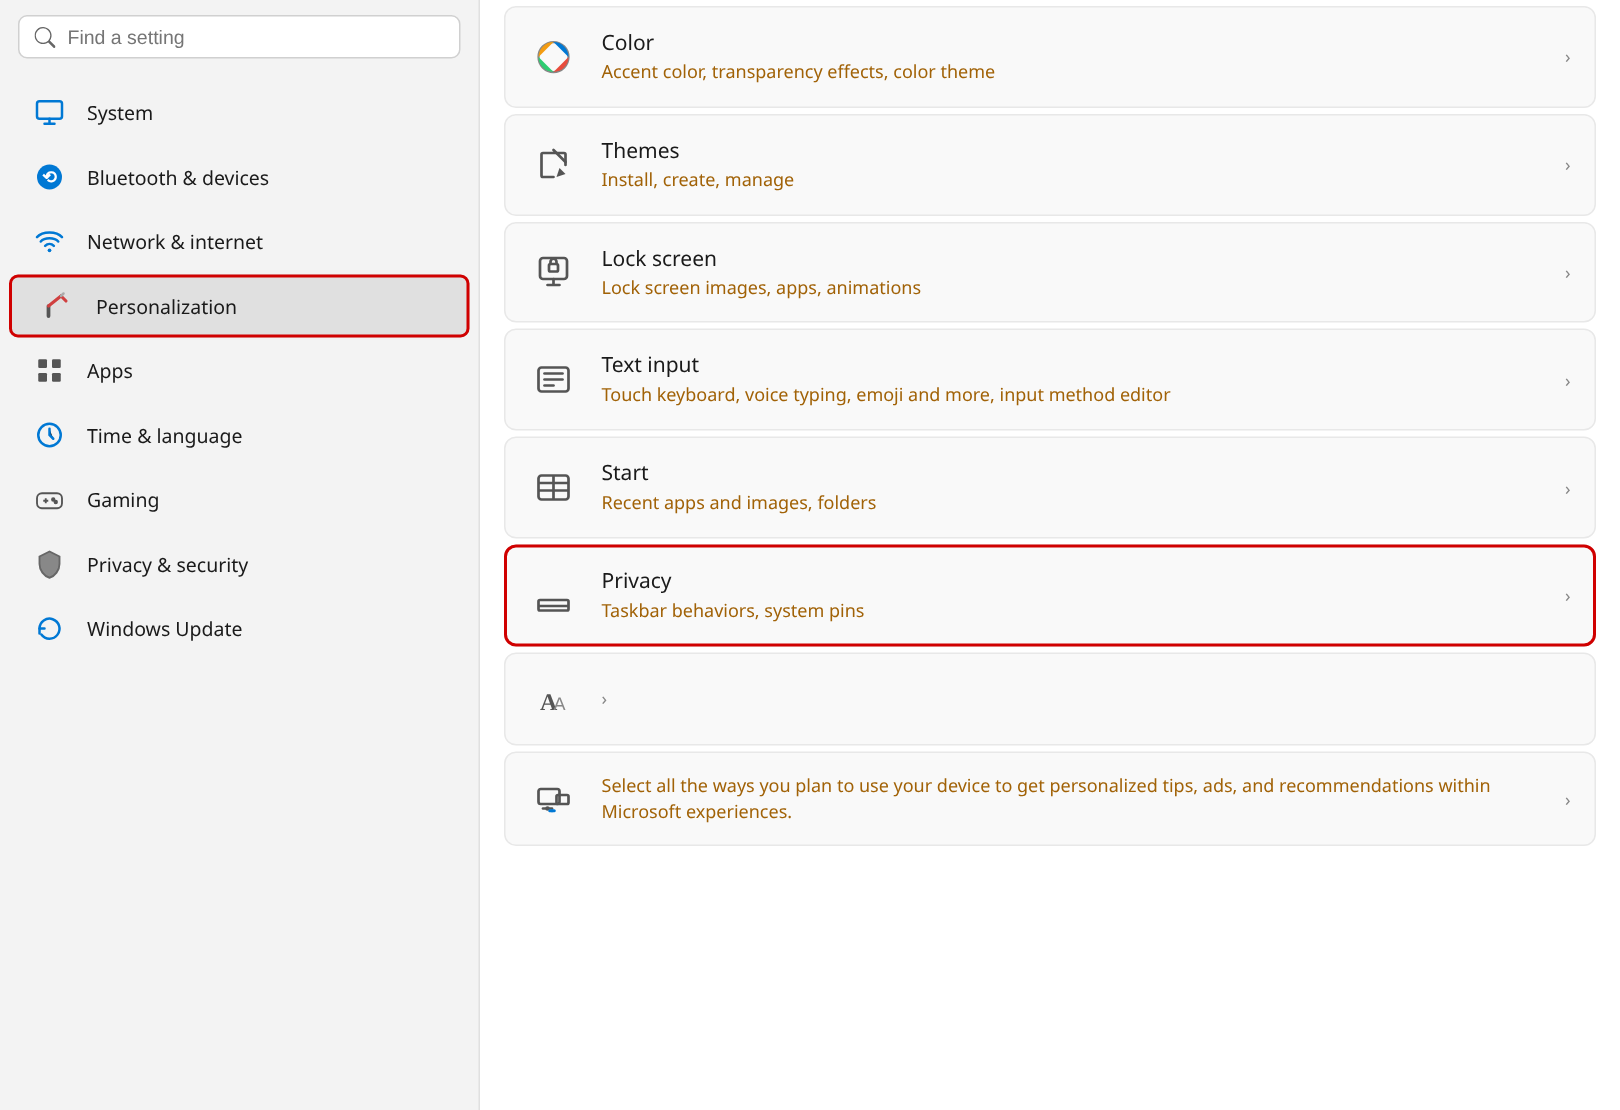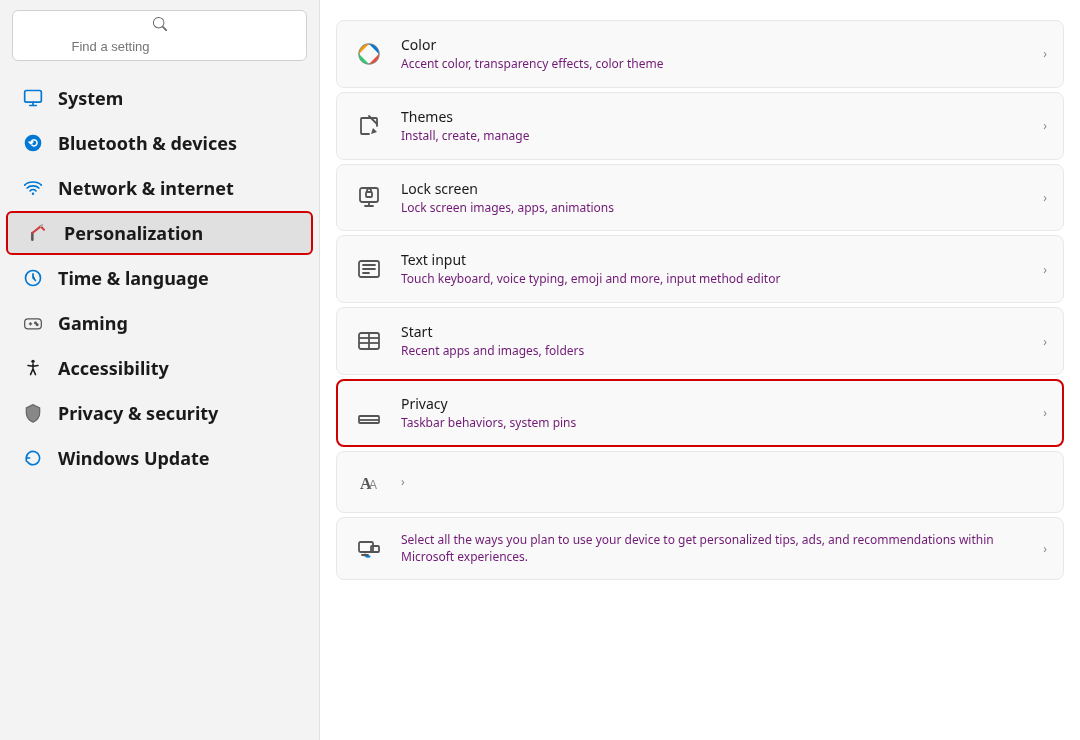--- a/index.html
+++ b/index.html
@@ -25,21 +25,20 @@
     }
     .search-box {
       margin: 10px 12px 14px 12px;
       display: flex;
       align-items: center;
       background: #ffffff;
       border: 1px solid #d0d0d0;
       border-radius: 6px;
       padding: 6px 10px;
       gap: 8px;
-      flex-direction: column;
     }
     .search-box input {
       border: none;
       outline: none;
       background: transparent;
       font-size: 13px;
       color: #444;
       flex: 1;
     }
     .search-icon-svg {
@@ -66,38 +65,38 @@
     }
     .nav-icon {
       width: 22px;
       height: 22px;
       display: flex;
       align-items: center;
       justify-content: center;
       flex-shrink: 0;
     }
     .nav-label {
-      font-size: 18px;
-      font-weight: 700;
+      font-size: 13px;
+      font-weight: 400;
     }
     
     .icon-system { color: #0078d4; }
 
     
     .main-content {
       flex: 1;
       background: #ffffff;
       overflow-y: auto;
       padding: 0 16px 16px 16px;
     }
     .settings-list {
       display: flex;
       flex-direction: column;
       gap: 4px;
-      padding-top: 20px;
+      padding-top: 4px;
     }
     .setting-item {
       display: flex;
       align-items: center;
       padding: 14px 16px;
       background: #f9f9f9;
       border: 1px solid #e8e8e8;
       border-radius: 8px;
       cursor: pointer;
       gap: 16px;
@@ -122,21 +121,21 @@
       flex: 1;
     }
     .setting-title {
       font-size: 14px;
       font-weight: 400;
       color: #1a1a1a;
       margin-bottom: 2px;
     }
     .setting-desc {
       font-size: 12px;
-      color: #701a75;
+      color: #a16207;
       line-height: 1.4;
     }
     .chevron {
       color: #888;
       font-size: 12px;
       flex-shrink: 0;
     }
 
     
     svg { display: block; }
@@ -194,20 +193,31 @@
         <svg width="20" height="20" viewBox="0 0 24 24">
           <line x1="4" y1="12" x2="4" y2="20" stroke="#555" stroke-width="3" stroke-linecap="round"></line>
           <path d="M4 12 L14 4" stroke="#d04040" stroke-width="2.5" stroke-linecap="round"></path>
           <path d="M14 4 L18 8" stroke="#d04040" stroke-width="2.5" stroke-linecap="round"></path>
           <path d="M14 4 L16 2" stroke="#aaa" stroke-width="2" stroke-linecap="round"></path>
         </svg>
       </span>
       <span class="nav-label">Personalization</span>
     </div>
 
+    <div class="nav-item">
+      <span class="nav-icon">
+        <svg width="20" height="20" viewBox="0 0 24 24" fill="#555">
+          <rect x="3" y="3" width="7" height="7" rx="1"></rect>
+          <rect x="14" y="3" width="7" height="7" rx="1"></rect>
+          <rect x="3" y="14" width="7" height="7" rx="1"></rect>
+          <rect x="14" y="14" width="7" height="7" rx="1"></rect>
+        </svg>
+      </span>
+      <span class="nav-label">Apps</span>
+    </div>
 
 
     <div class="nav-item">
       <span class="nav-icon">
         <svg width="20" height="20" viewBox="0 0 24 24">
           <circle cx="12" cy="12" r="9" fill="none" stroke="#0078d4" stroke-width="2"></circle>
           <path d="M12 7v5l3 3" stroke="#0078d4" stroke-width="2" stroke-linecap="round"></path>
         </svg>
       </span>
       <span class="nav-label">Time &amp; language</span>
@@ -219,29 +229,20 @@
           <rect x="2" y="7" width="20" height="12" rx="4"></rect>
           <line x1="9" y1="11" x2="9" y2="15"></line>
             <line x1="7" y1="13" x2="11" y2="13"></line>
           <circle cx="15" cy="12" r="1" fill="#555"></circle>
             <circle cx="17" cy="14" r="1" fill="#555"></circle>
         </svg>
       </span>
       <span class="nav-label">Gaming</span>
     </div>
 
-    <div class="nav-item">
-      <span class="nav-icon">
-        <svg width="20" height="20" viewBox="0 0 24 24">
-          <circle cx="12" cy="4" r="2" fill="#1a1a1a"></circle>
-          <path d="M12 7v6M9 20l3-7 3 7M6 9l6 1 6-1" stroke="#1a1a1a" stroke-width="1.8" fill="none" stroke-linecap="round"></path>
-        </svg>
-      </span>
-      <span class="nav-label">Accessibility</span>
-    </div>
 
     <div class="nav-item">
       <span class="nav-icon">
         <svg width="20" height="20" viewBox="0 0 24 24" fill="none">
           <path d="M12 2L4 6v6c0 5 3.6 9.7 8 11 4.4-1.3 8-6 8-11V6z" fill="#888" stroke="#666" stroke-width="1.5"></path>
         </svg>
       </span>
       <span class="nav-label">Privacy &amp; security</span>
     </div>
 

